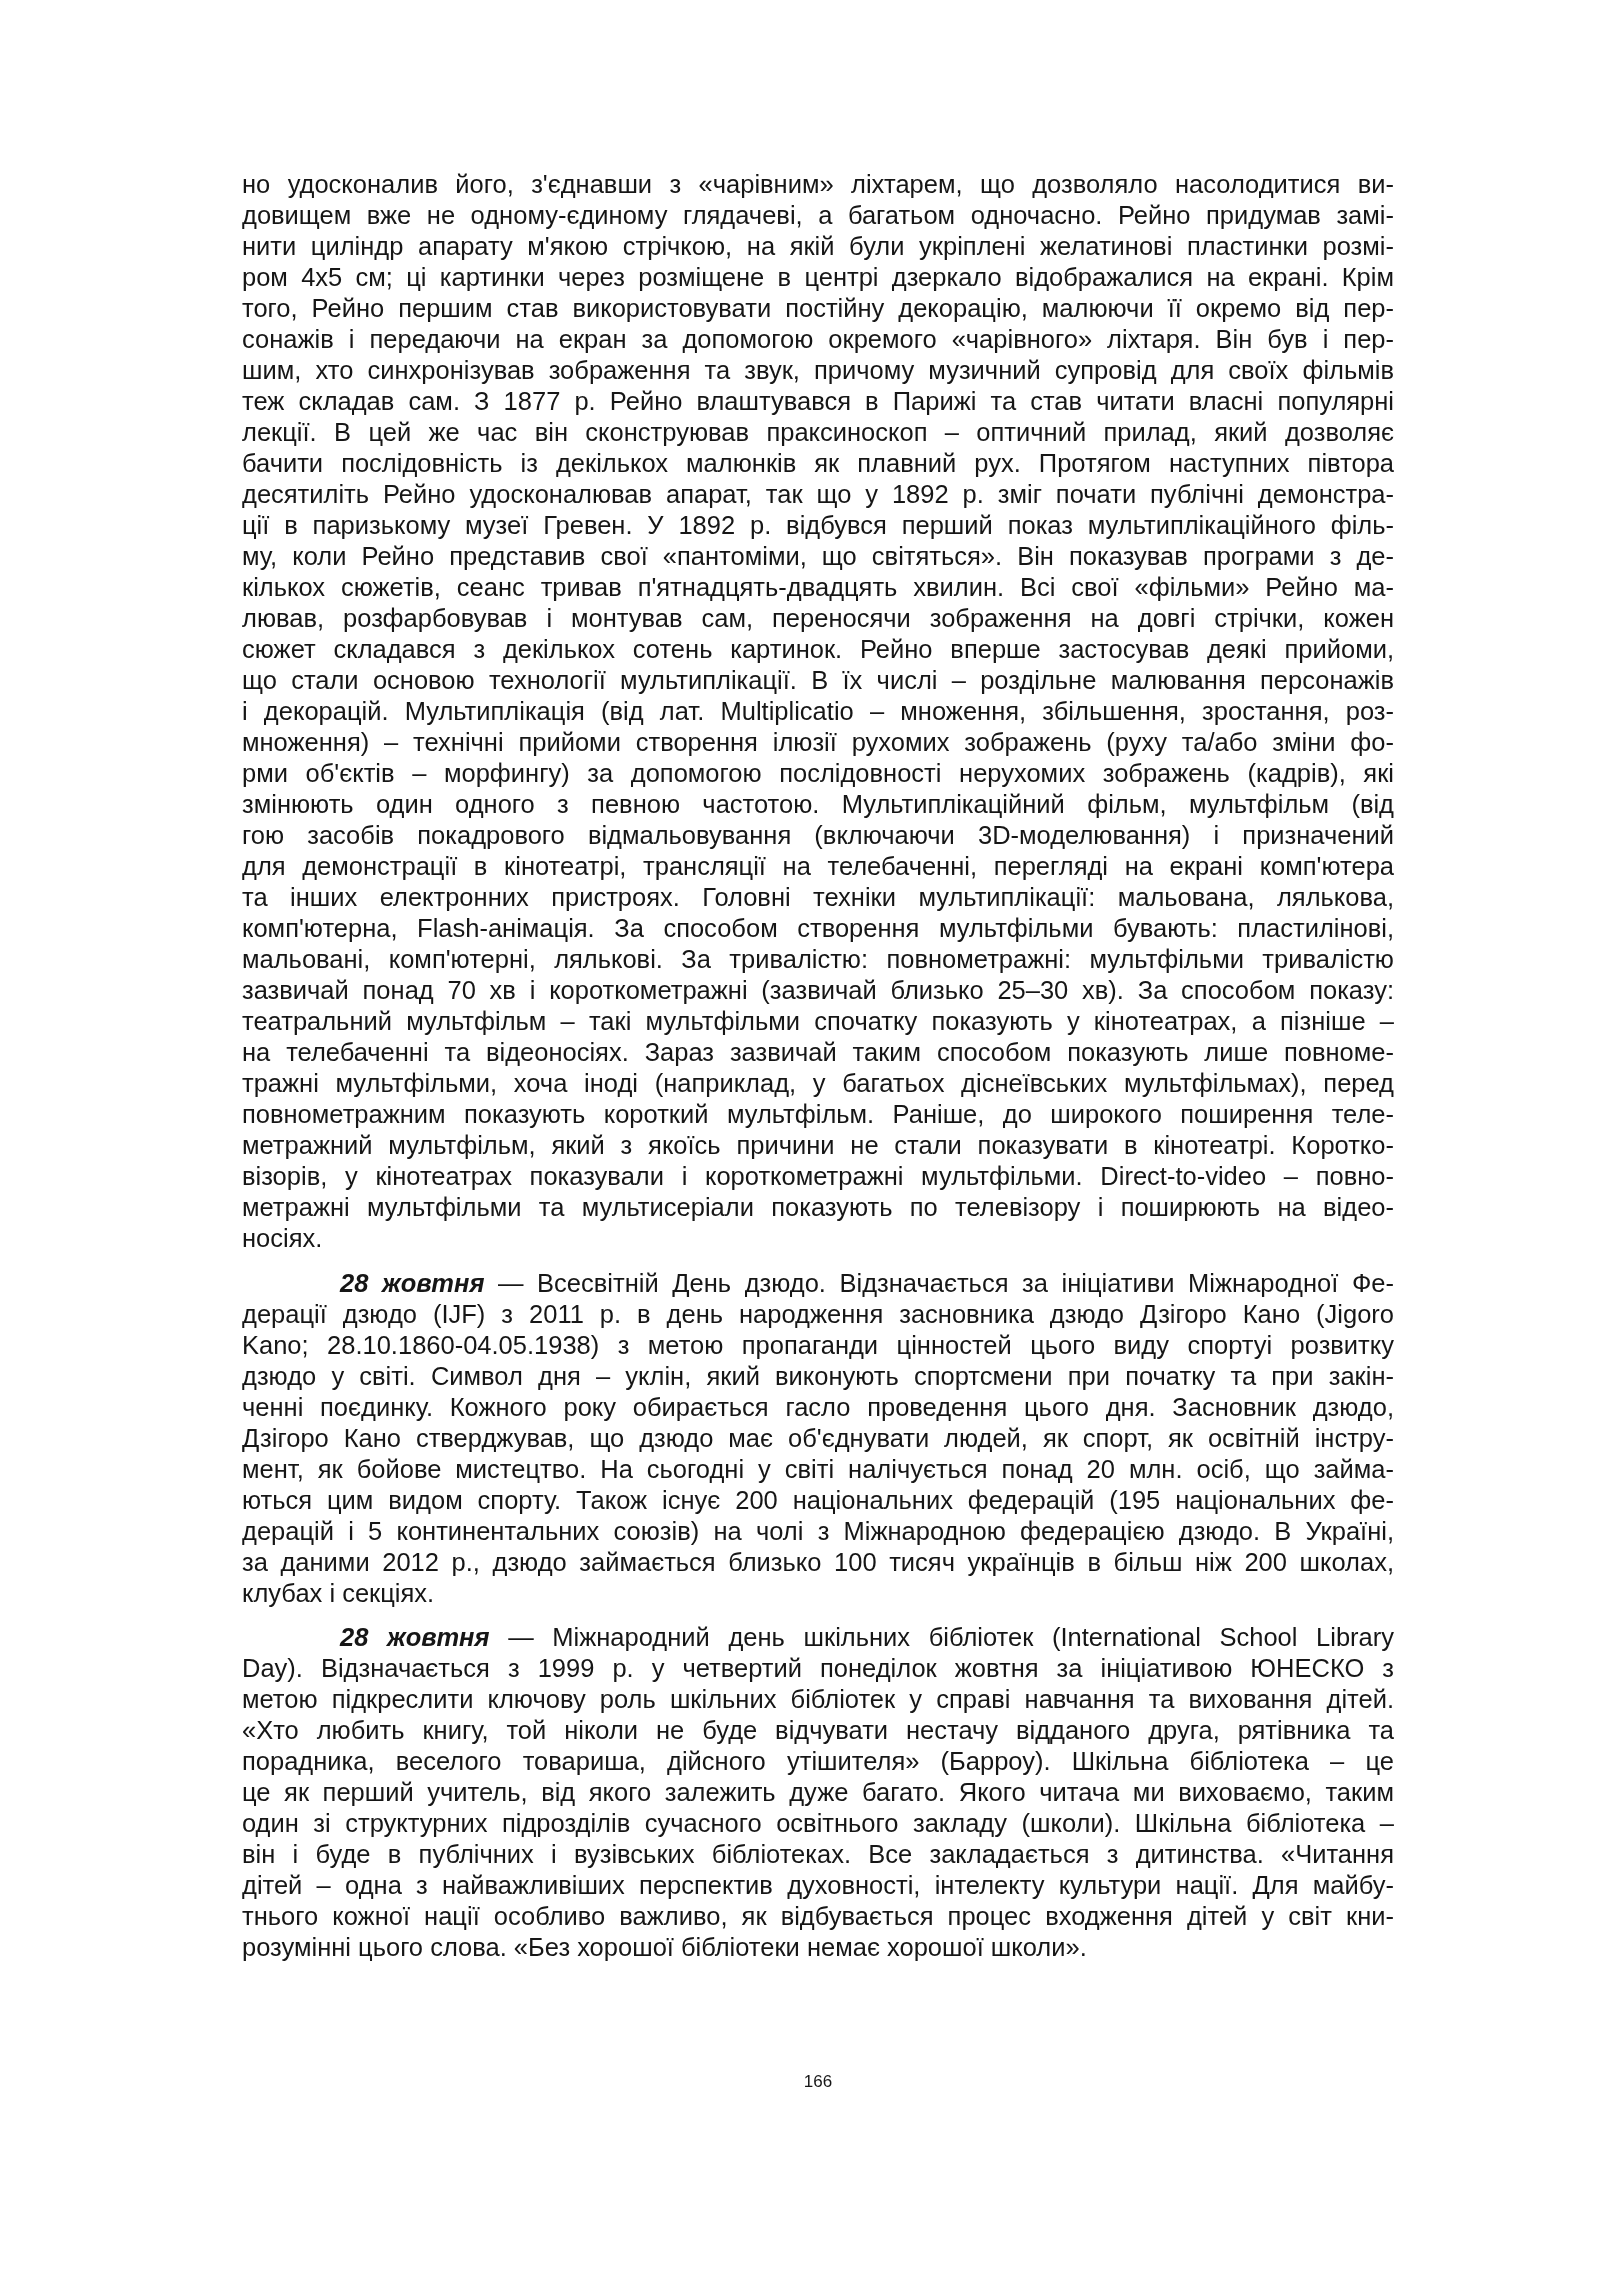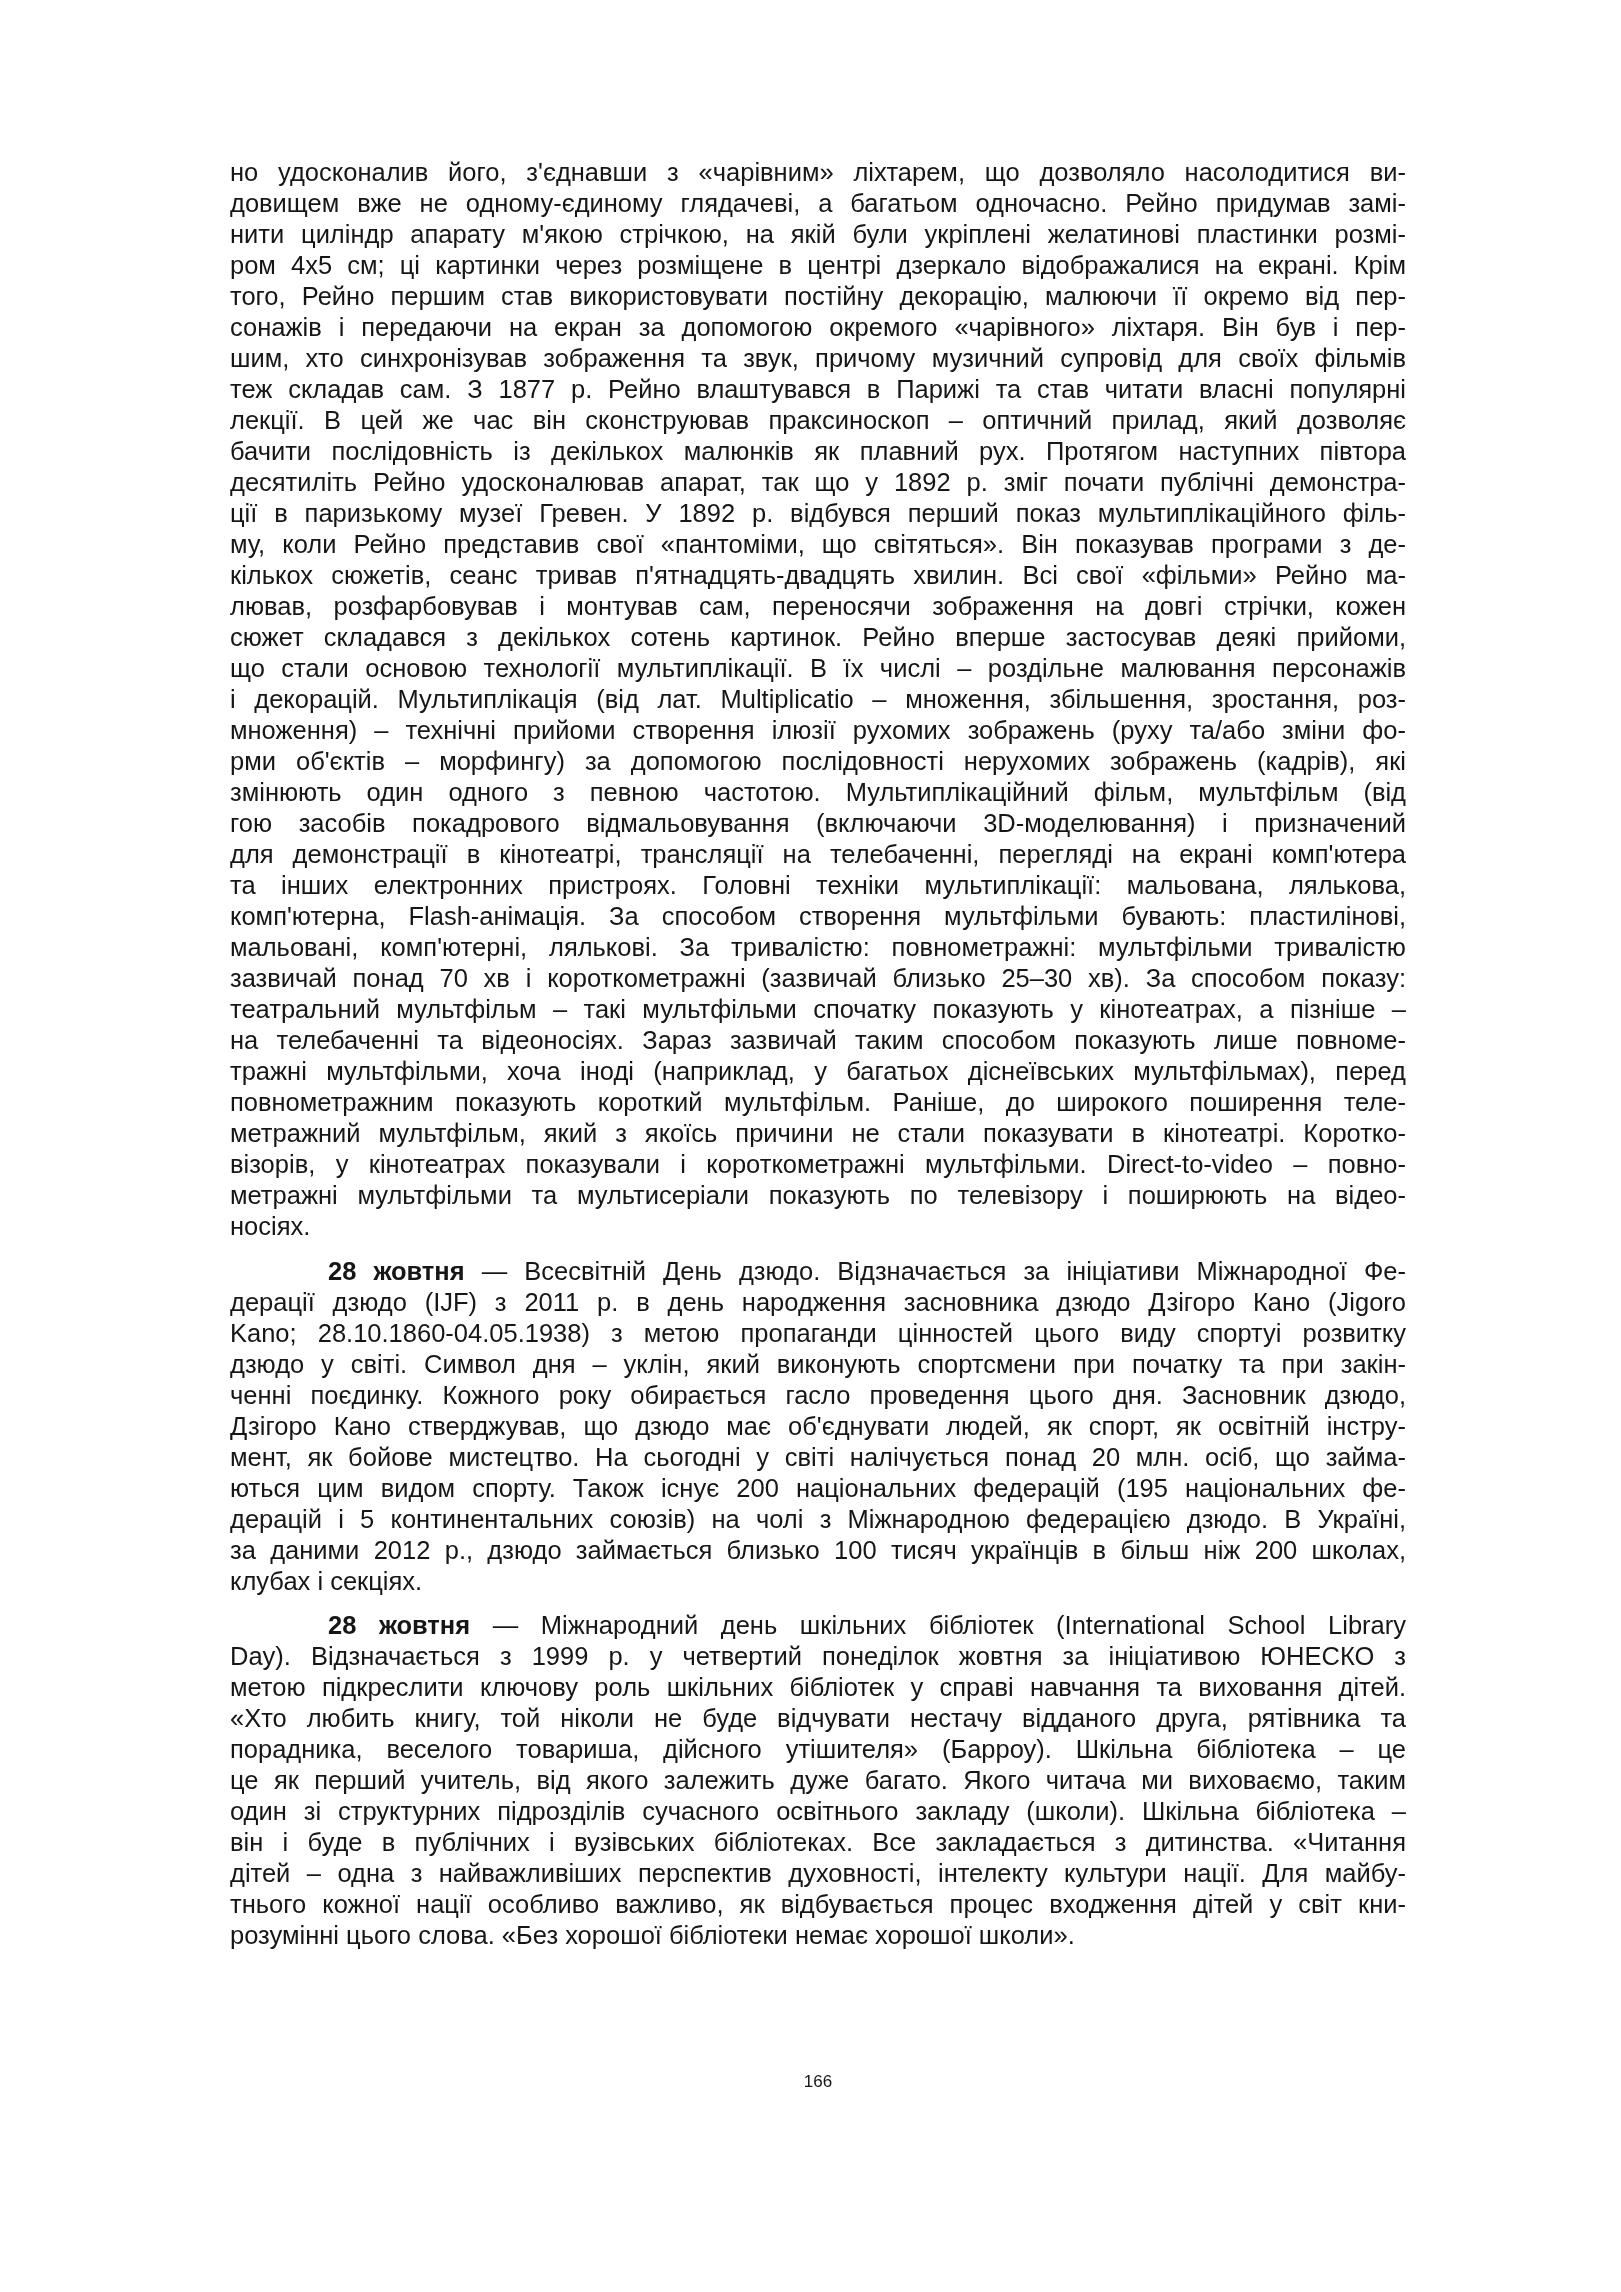--- a/index.html
+++ b/index.html
@@ -21,34 +21,34 @@
     background: #ffffff;
   }
   .text-col {
     position: absolute;
     left: 230px;
     top: 157px;
     width: 1176px;
     font-size: 25.5px;
     line-height: 31px;
   }
-  .paragraph { margin: 0; }
+  .paragraph { margin: 12px; }
   .paragraph + .paragraph { margin-top: 13.7px; }
   .line {
     text-align: justify;
     text-align-last: justify;
     white-space: normal;
   }
   .line.para-end {
     text-align-last: left;
   }
   .line.first-indent {
     text-indent: 98px;
   }
-  .line b { font-weight: bold; }
+  .line b { font-weight: bold; font-style: italic; }
   .page-number {
     position: absolute;
     left: 230px;
     top: 2066px;
     width: 1176px;
     text-align: center;
     font-size: 17px;
     line-height: 31px;
     color: #161616;
   }

